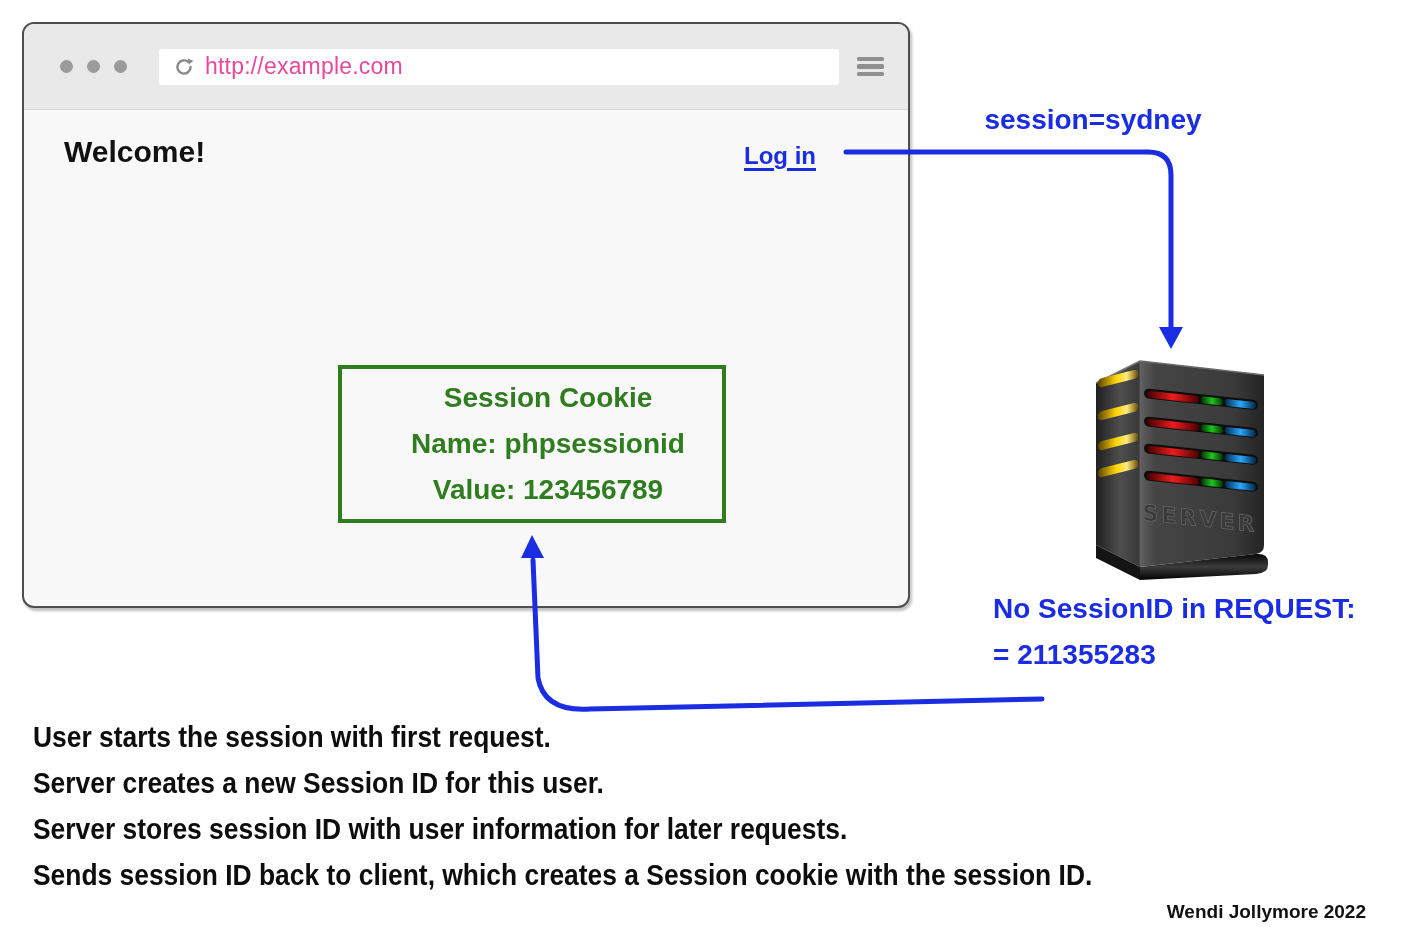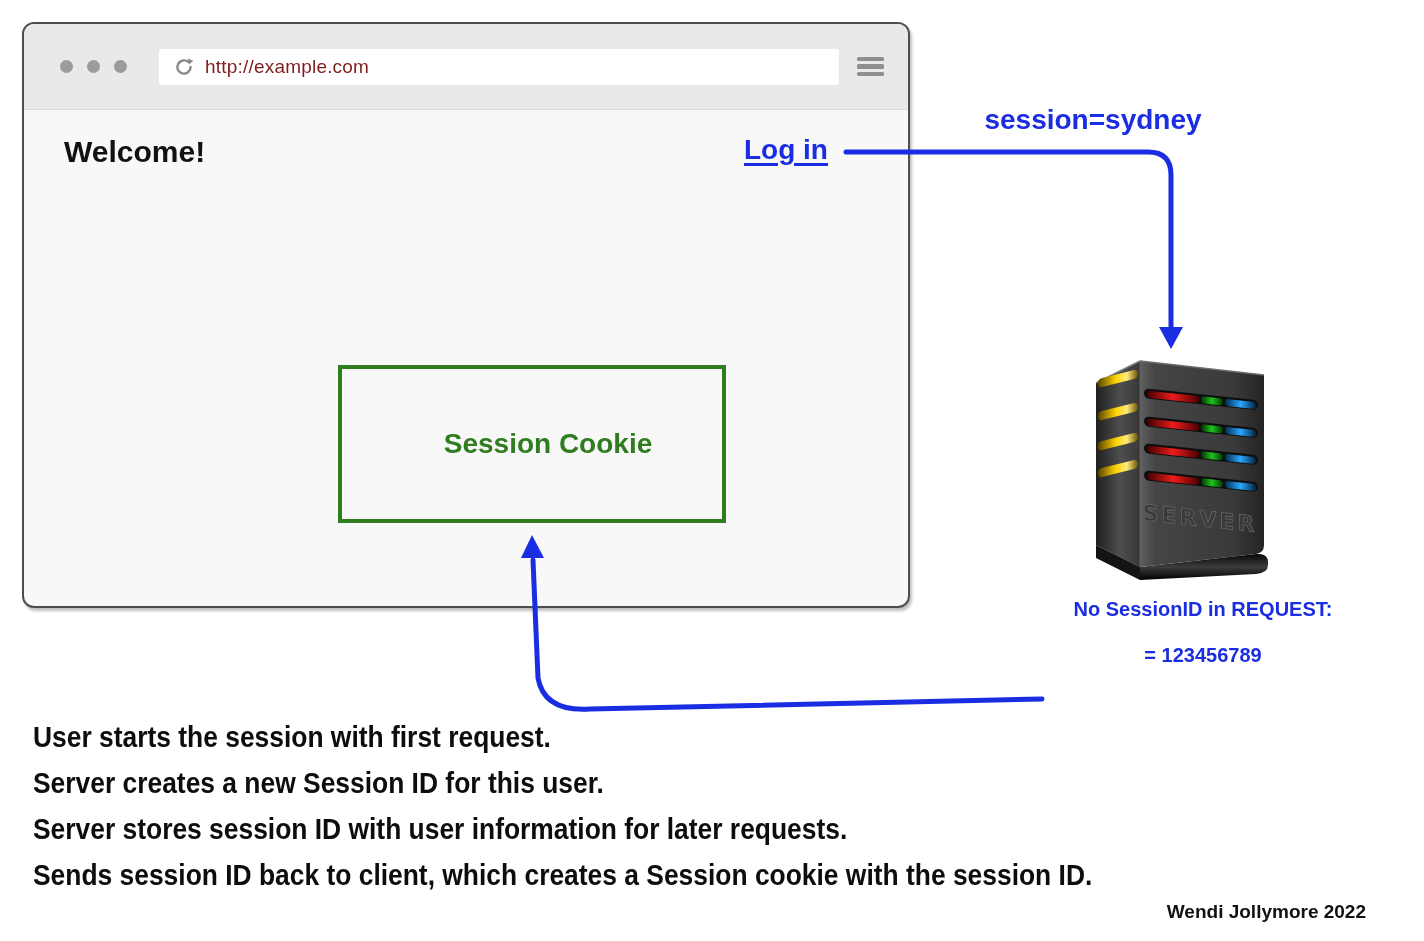--- a/index.html
+++ b/index.html
@@ -16,32 +16,32 @@
   .browser-toolbar {
     height:86px; background:#e9e9e9; border-bottom:1px solid #dadada;
     display:flex; align-items:center; padding:0 24px 0 36px;
   }
   .window-dots { display:flex; gap:14px; }
   .window-dot { width:13px; height:13px; border-radius:50%; background:#9b9b9b; }
   .url-bar {
     margin-left:32px; width:680px; height:36px; background:#ffffff;
     border-radius:3px; display:flex; align-items:center; padding:0 14px; gap:10px;
   }
-  .url-text { font-size:19px; color:#7f1d1d; letter-spacing:0.2px; }
+  .url-text { font-size:23px; color:#ec4899; letter-spacing:0.2px; }
   .menu-icon { margin-left:auto; display:flex; flex-direction:column; gap:3px; cursor:pointer; }
   .menu-icon span { width:27px; height:4.5px; border-radius:1.5px; background:#8f8f8f; }
 
   .browser-content { position:relative; height:393px; background:#f8f8f8; }
   .welcome-heading {
     position:absolute; left:40px; top:25px;
     font-size:30px; font-weight:bold; color:#111111;
   }
   .login-link {
-    position:absolute; left:720px; top:24px;
-    font-size:28px; font-weight:bold; color:var(--accent-blue);
+    position:absolute; left:720px; top:32px;
+    font-size:24px; font-weight:bold; color:var(--accent-blue);
     text-decoration:underline; text-decoration-thickness:2.5px; text-underline-offset:4px;
     cursor:pointer;
   }
   .session-cookie-box {
     position:absolute; left:314px; top:255px; width:388px; height:158px;
     border:4px solid var(--cookie-green);
     display:flex; flex-direction:column; justify-content:center; align-items:center;
     gap:0;
     padding-left:32px;
   }
@@ -49,22 +49,22 @@
     font-size:28px; font-weight:bold; color:var(--cookie-green);
     line-height:46px; white-space:nowrap;
   }
 
   
   .request-label {
     position:absolute; left:948px; top:104px; width:290px; text-align:center;
     font-size:28px; font-weight:bold; color:var(--accent-blue); white-space:nowrap;
   }
   .response-text {
-    position:absolute; left:993px; top:586px; width:420px; text-align:center;
-    font-size:20px; font-weight:bold; color:var(--accent-blue); line-height:46px;
+    position:absolute; left:993px; top:586px; width:420px; 
+    font-size:28px; font-weight:bold; color:var(--accent-blue); line-height:46px;
   }
   .response-line { white-space:nowrap; }
 
   .flow-overlay { position:absolute; left:0; top:0; width:1424px; height:941px;
                   pointer-events:none; }
   .arrow-path { stroke:var(--accent-blue); stroke-width:5; fill:none;
                 stroke-linecap:round; stroke-linejoin:round; }
   .arrow-head { fill:var(--accent-blue); }
 
   
@@ -107,20 +107,22 @@
         <span></span>
           <span></span>
           <span></span>
       </div>
     </div>
     <div class="browser-content">
       <div class="welcome-heading">Welcome!</div>
       <a class="login-link">Log in</a>
       <div class="session-cookie-box">
         <div class="cookie-line">Session Cookie</div>
+        <div class="cookie-line">Name: phpsessionid</div>
+        <div class="cookie-line">Value: 123456789</div>
       </div>
     </div>
   </div>
 
   <div class="request-label">session=sydney</div>
 
   <svg class="flow-overlay">
     <g>
       <path class="arrow-path" d="M 846 152 L 1148 152 Q 1171 152 1171 175 L 1171 330"></path>
       <polygon class="arrow-head" points="1171,349 1159,327 1183,327"></polygon>
@@ -214,21 +216,21 @@
       </g>
       <text x="106" y="166" text-anchor="middle" font-size="22" letter-spacing="3" fill="#3a3a3a" stroke="#636363" stroke-width="0.8" font-family="'DejaVu Sans', sans-serif" font-weight="bold">SERVER</text>
     </g>
 
     <polygon points="2,196 46,218 46,231 2,209" fill="#141414"></polygon>
     <path d="M 46 218 L 162 205 Q 174 204 174 213 L 174 216 Q 174 224 162 225 L 46 231 Z" fill="url(#gBase)"></path>
   </svg>
 
   <div class="response-text">
     <div class="response-line">No SessionID in REQUEST:</div>
-    <div class="response-line">= 123456789</div>
+    <div class="response-line">= 211355283</div>
   </div>
 
   <div class="notes-section">
     <div class="note-line">User starts the session with first request.</div>
     <div class="note-line">Server creates a new Session ID for this user.</div>
     <div class="note-line">Server stores session ID with user information for later requests.</div>
     <div class="note-line">Sends session ID back to client, which creates a Session cookie with the session ID.</div>
   </div>
 
   <div class="credit-text">Wendi Jollymore 2022</div>

